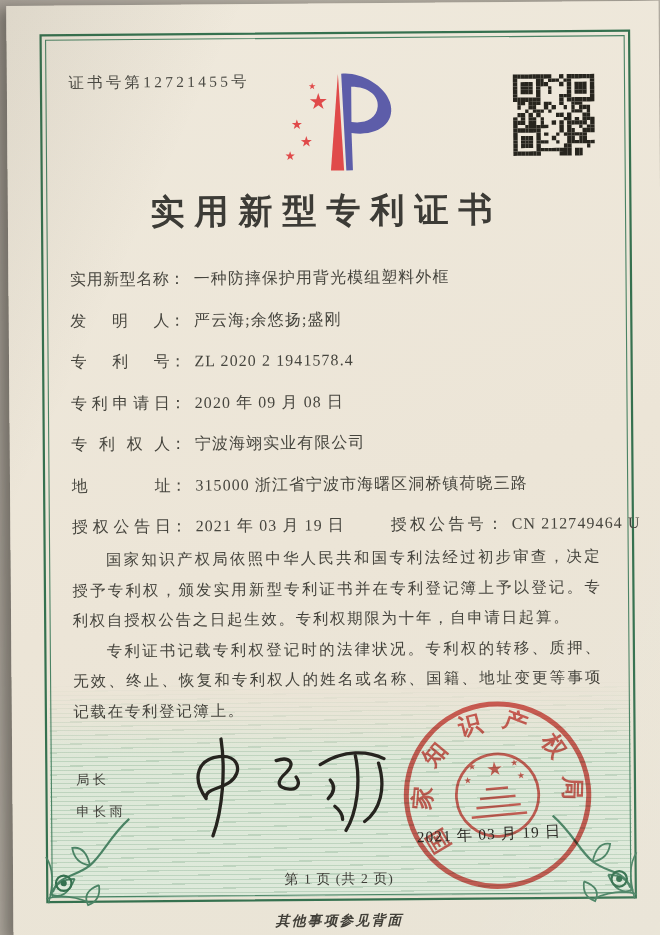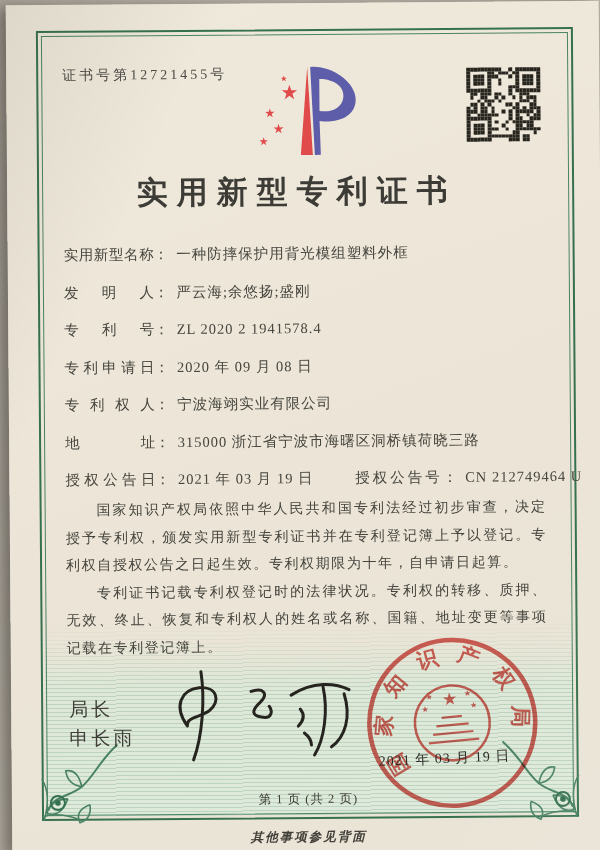--- a/index.html
+++ b/index.html
@@ -38,21 +38,21 @@
   .flabel{display:inline-block;width:90px;text-align:justify;text-align-last:justify;}
   .fcolon{display:inline-block;margin-right:8px;}
   .fvalue{letter-spacing:1px;}
   .grant2{margin-left:38px;}
   .grant2 .flabel{width:auto;letter-spacing:3px;}
 
   .body-text{position:absolute;left:56px;right:56px;top:492px;font-size:14px;
     color:#45443d;line-height:27.5px;text-align:justify;letter-spacing:1.6px;}
   .body-text p{margin:0;text-indent:2.2em;}
 
-  .director{position:absolute;left:58px;top:690px;font-size:19px;color:#3e3d37;
+  .director{position:absolute;left:58px;top:690px;font-size:12px;color:#3e3d37;
     line-height:29px;letter-spacing:3px;z-index:3;}
   .sig{position:absolute;left:142px;top:656px;width:210px;height:112px;z-index:3;}
 
   .seal{position:absolute;left:352px;top:632px;width:178px;height:178px;z-index:4;
     opacity:.9;mix-blend-mode:multiply;transform:rotate(-5deg);}
   .seal-date{position:absolute;left:344px;top:748px;width:178px;text-align:center;
     font-size:14px;color:#2c2b26;letter-spacing:1px;z-index:5;transform:rotate(-2deg);}
 
   .page-no{position:absolute;left:0;right:0;top:788px;text-align:center;
     font-size:12.5px;color:#3e3d37;letter-spacing:1px;z-index:3;}

